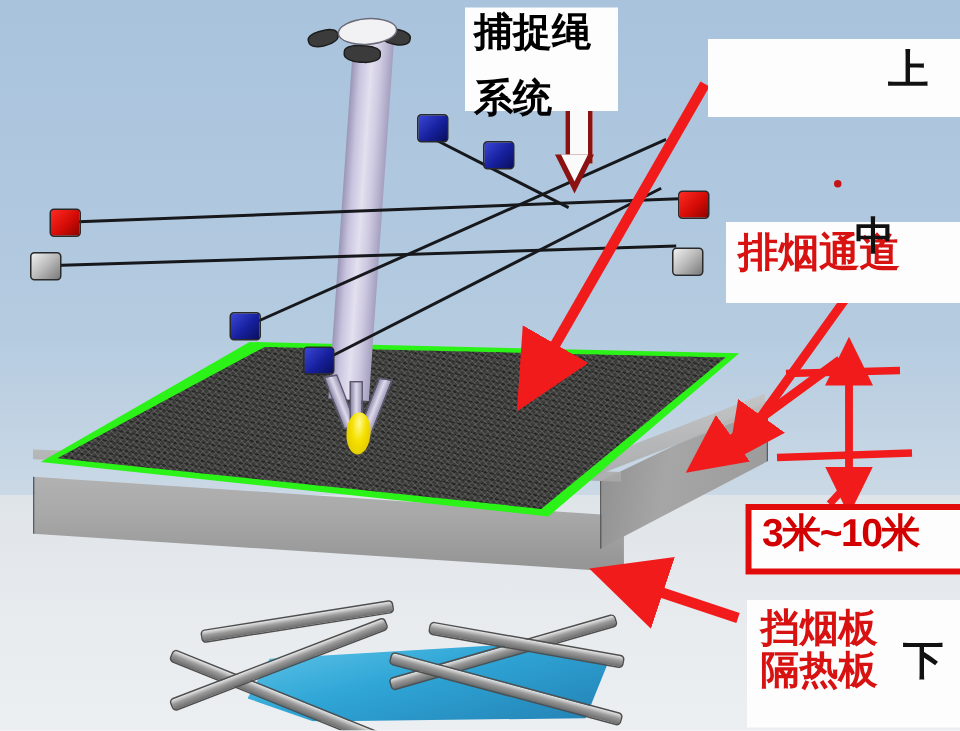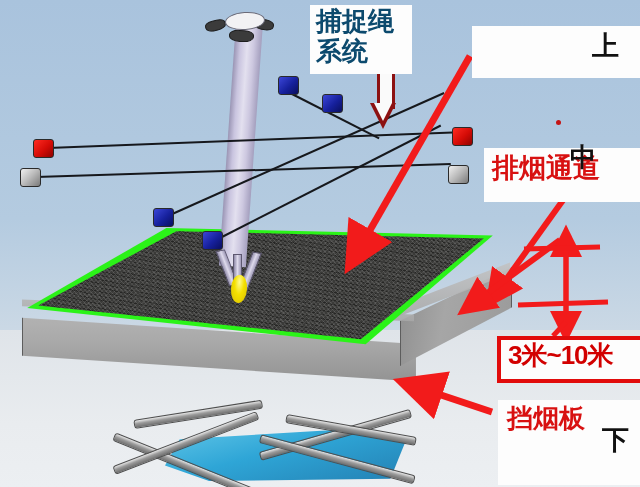--- a/index.html
+++ b/index.html
@@ -122,40 +122,40 @@
   
   .label{
     position:absolute;background:#fdfdfd;
     font-weight:bold;line-height:1.06;
     letter-spacing:0px;white-space:nowrap;
   }
   .lbl-capture{
     left:310px;top:5px;width:92px;height:66px;
     color:#111;font-size:26px;padding:3px 4px 0 6px;
   }
-  .lbl-capture .l2{display:block;margin-top:2px;}
+  .lbl-capture .l2{display:block;margin-top:16px;}
   .lbl-grid{
     left:472px;top:26px;width:168px;height:46px;
     font-size:27px;padding:6px 0 0 18px;
   }
   .lbl-duct{
     left:484px;top:148px;width:156px;height:48px;
     font-size:27px;padding:6px 0 0 8px;
   }
   .lbl-dist{
     left:497px;top:336px;width:134px;height:37px;
     border:4px solid #e10b0b;color:#d20000;
     font-size:26px;padding:2px 0 0 7px;letter-spacing:-1px;
   }
   .lbl-baffle{
     left:498px;top:400px;width:142px;height:80px;
     font-size:26px;padding:5px 0 0 9px;
   }
   .cn-red{color:#d81111;}
-  .cn-black{color:#0c4a6e;font-weight:bold;}
+  .cn-black{color:#000000;font-weight:bold;}
   .tag-up{position:absolute;left:120px;top:6px;font-size:27px;color:#111;}
   .tag-mid{position:absolute;left:570px;top:140px;font-size:26px;color:#111;font-weight:bold;}
   .tag-dn{position:absolute;left:104px;top:26px;font-size:27px;color:#111;}
   .dot{position:absolute;left:556px;top:120px;width:5px;height:5px;border-radius:50%;background:#c51414;}
   
   .hollow-arrow{position:absolute;left:370px;top:70px;width:26px;height:62px;}
   .ha-shaft{
     position:absolute;left:7px;top:0;width:12px;height:36px;
     background:#fafafa;border:3px solid #8c1111;border-bottom:none;
   }
@@ -281,16 +281,17 @@
   </div>
   <span class="tag-mid">中</span>
   <span class="dot"></span>
 
   <div class="label lbl-dist">
     <span>3米~10米</span>
   </div>
 
   <div class="label lbl-baffle">
     <span class="cn-red">挡烟板</span><br>
+    <span class="cn-red">隔热板</span>
     <span class="tag-dn cn-black">下</span>
   </div>
 
 </div>
 
 </body></html>

